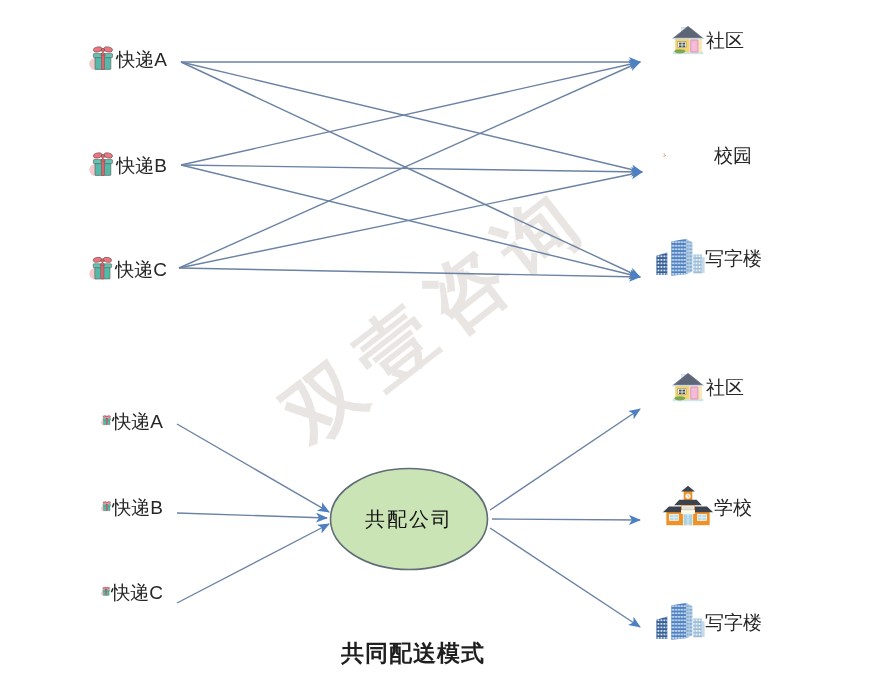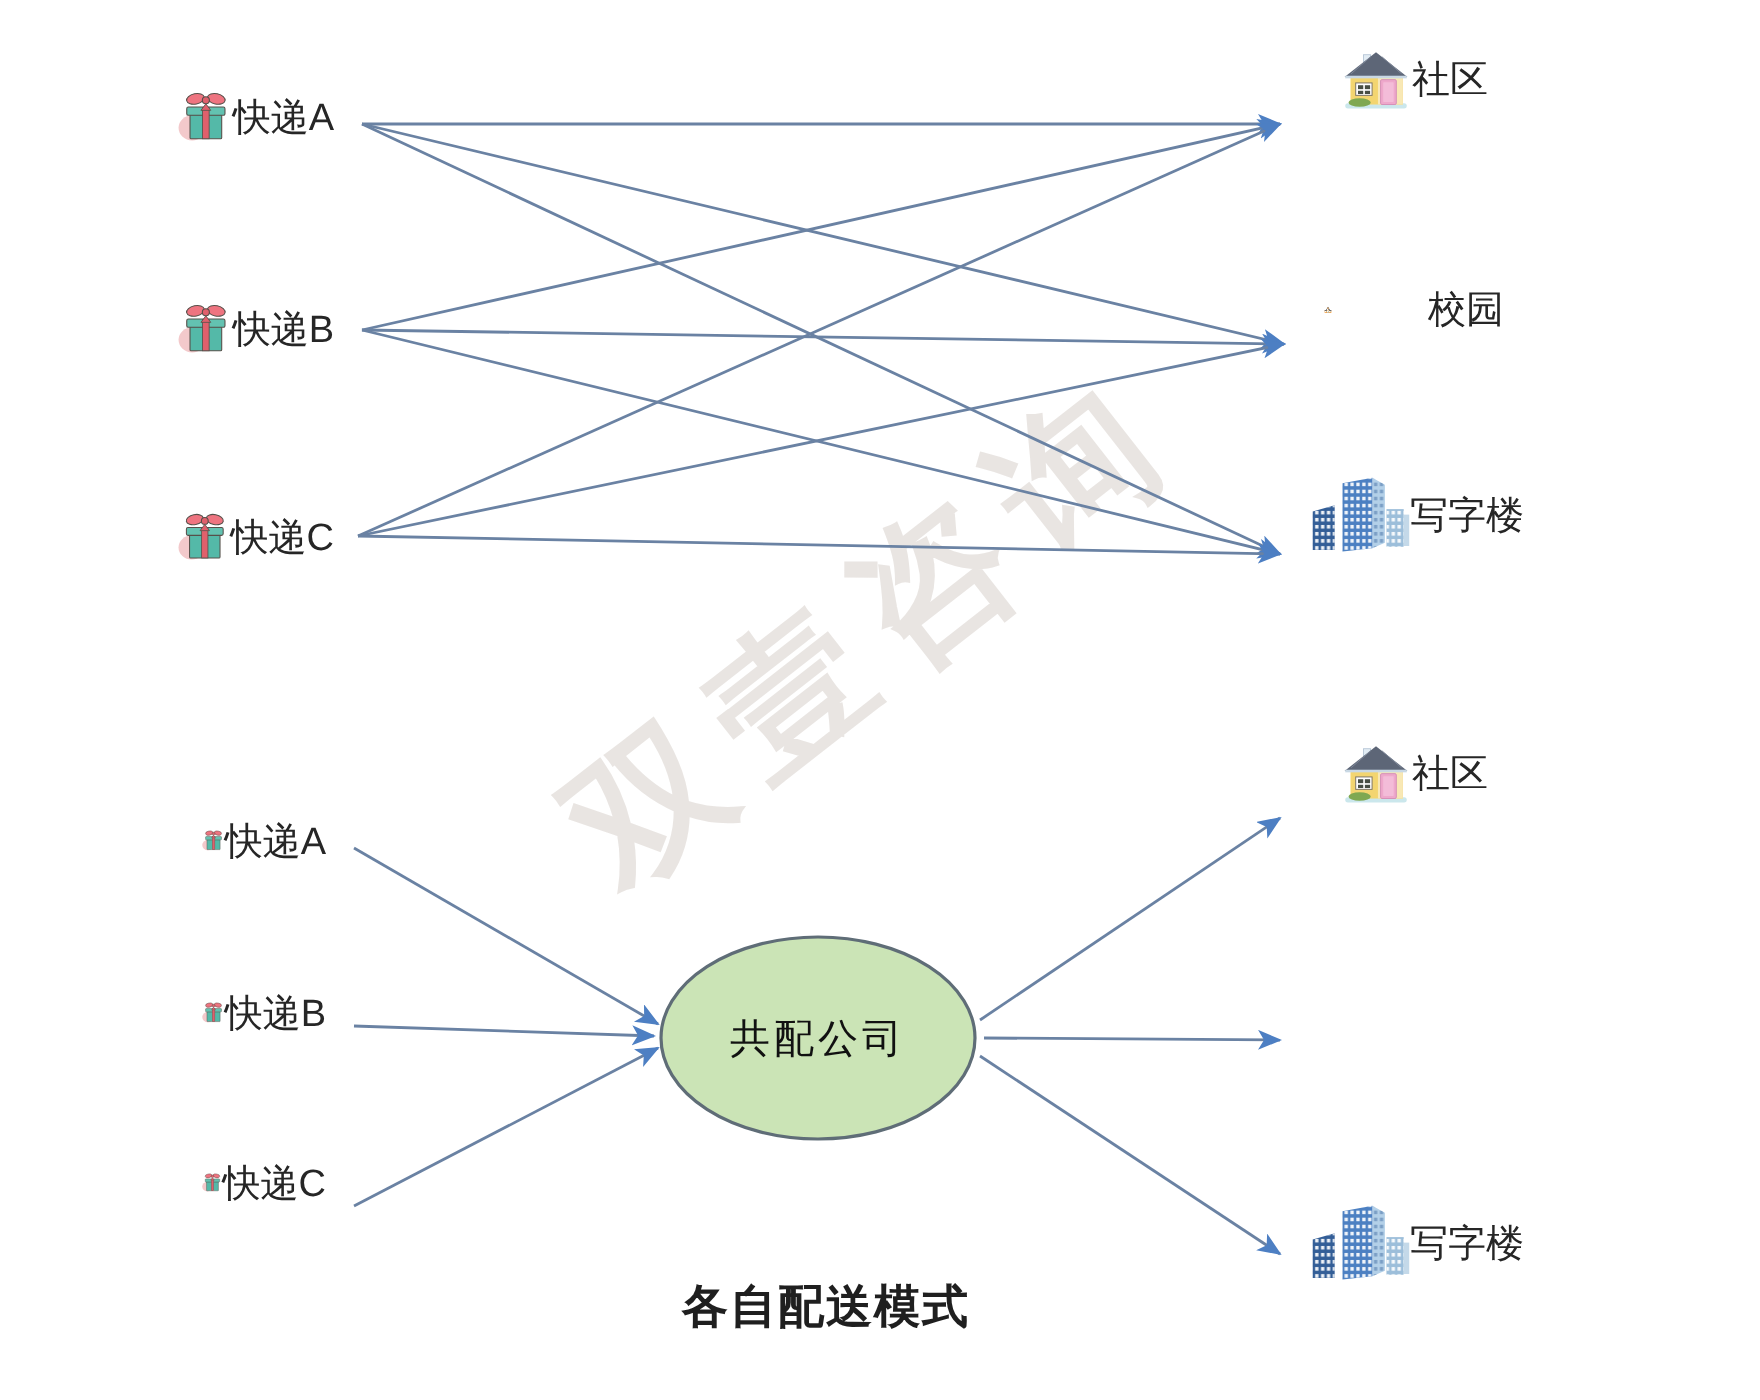--- a/index.html
+++ b/index.html
@@ -202,22 +202,28 @@
     </svg>
     <div class="hub-label">共配公司</div>
   </div>
 
   <div class="node" style="left:670px;top:353px;width:74px;">
     <svg class="icon" width="74" height="67" viewBox="0 0 110 100">
         <use href="#icon-house"></use>
       </svg>
     <div class="node-label">社区</div>
   </div>
+  <div class="node" style="left:662px;top:470px;width:90px;">
+    <svg class="icon" width="90" height="74" viewBox="0 0 120 100">
+        <use href="#icon-school"></use>
+      </svg>
+    <div class="node-label">学校</div>
+  </div>
   <div class="node" style="left:654px;top:578px;width:108px;">
     <svg class="icon" width="108" height="87" viewBox="0 0 130 105">
         <use href="#icon-office"></use>
       </svg>
     <div class="node-label">写字楼</div>
   </div>
 
-  <div class="section-label" style="left:413px;top:638px;">各自配送模式</div>
+  <div class="section-label" style="left:413px;top:638px;">共同配送模式</div>
 
 </div>
 
 </body></html>

